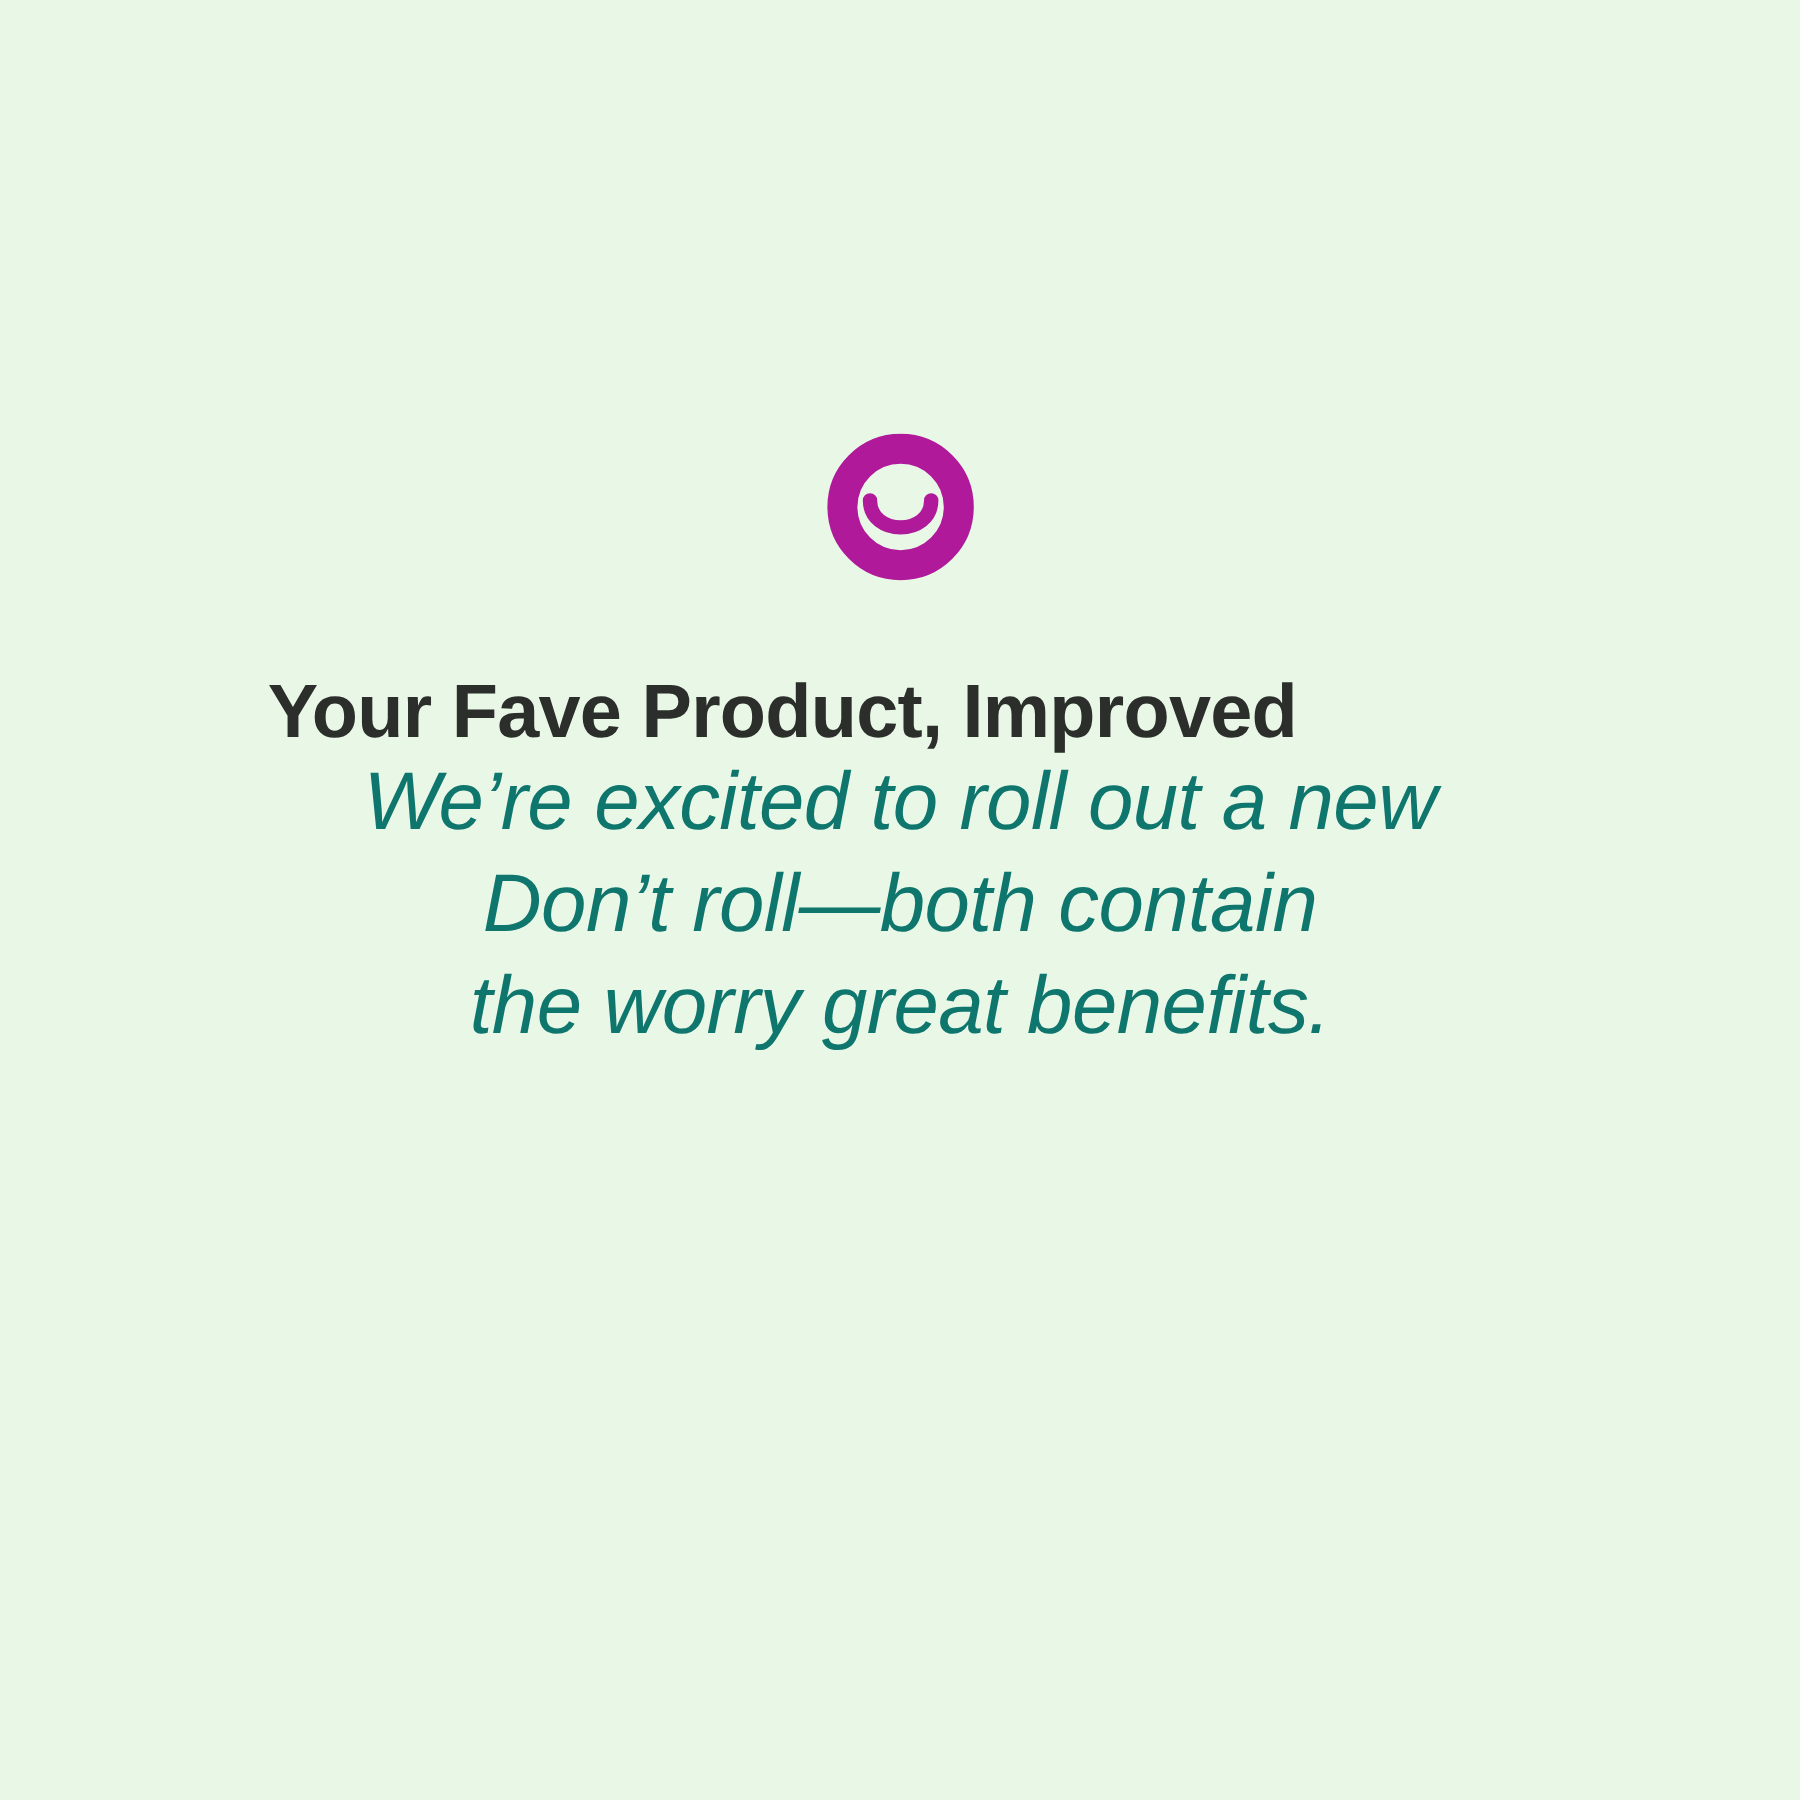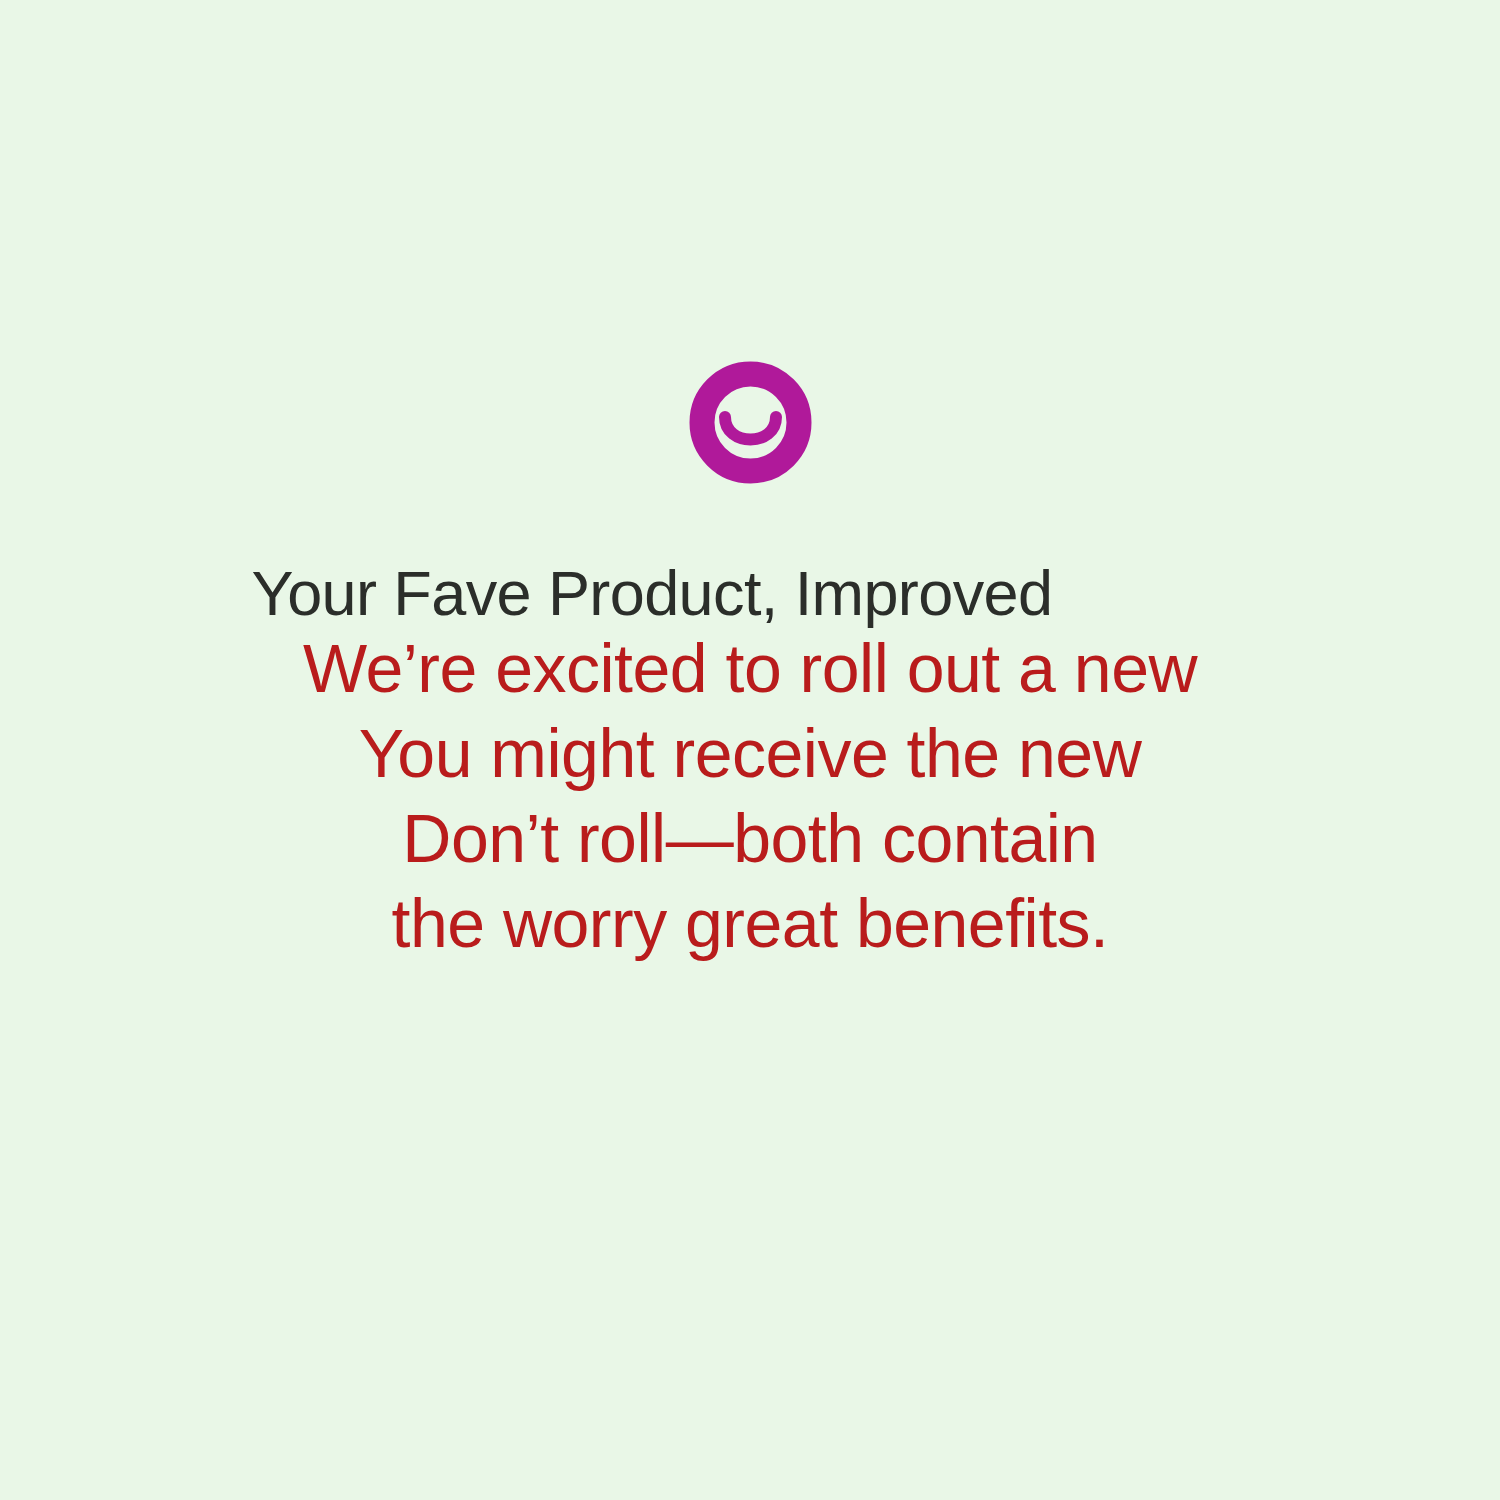--- a/index.html
+++ b/index.html
@@ -41,21 +41,21 @@
   }
 
   
   .headline {
     position: absolute;
     top: 514px;
     left: 0;
     width: 1304px;
     text-align: center;
     font-size: 63px;
-    font-weight: normal;
+    font-weight: bold;
     line-height: 74px;
     letter-spacing: -0.6px;
     color: #2b2e2a;
     padding: 0 90px;
     box-sizing: border-box;
     white-space: nowrap;
   }
 
   
   .body-copy {
@@ -84,20 +84,19 @@
 
   <div class="logo-wrap">
     <svg class="logo-mark" viewBox="0 0 123 123" xmlns="http://www.w3.org/2000/svg" aria-hidden="true">
       <circle cx="61.5" cy="61.5" r="48.5" fill="none" stroke="#b0199a" stroke-width="25"></circle>
       <path d="M36 56 C 36 86, 87 86, 87 56" fill="none" stroke="#b0199a" stroke-width="12" stroke-linecap="round"></path>
     </svg>
   </div>
 
   <h1 class="headline" style="color: rgb(43, 46, 42);">Your Fave Product, Improved</h1>
 
-  <div class="body-copy" style="color: #b91c1c;">
+  <div class="body-copy" style="color: #0f766e; font-style: italic;">
     <span class="line">We’re excited to roll out a new</span>
-    <span class="line">You might receive the new</span>
     <span class="line">Don’t roll—both contain</span>
     <span class="line">the worry great benefits.</span>
   </div>
 
 </div>
 
 </body></html>

